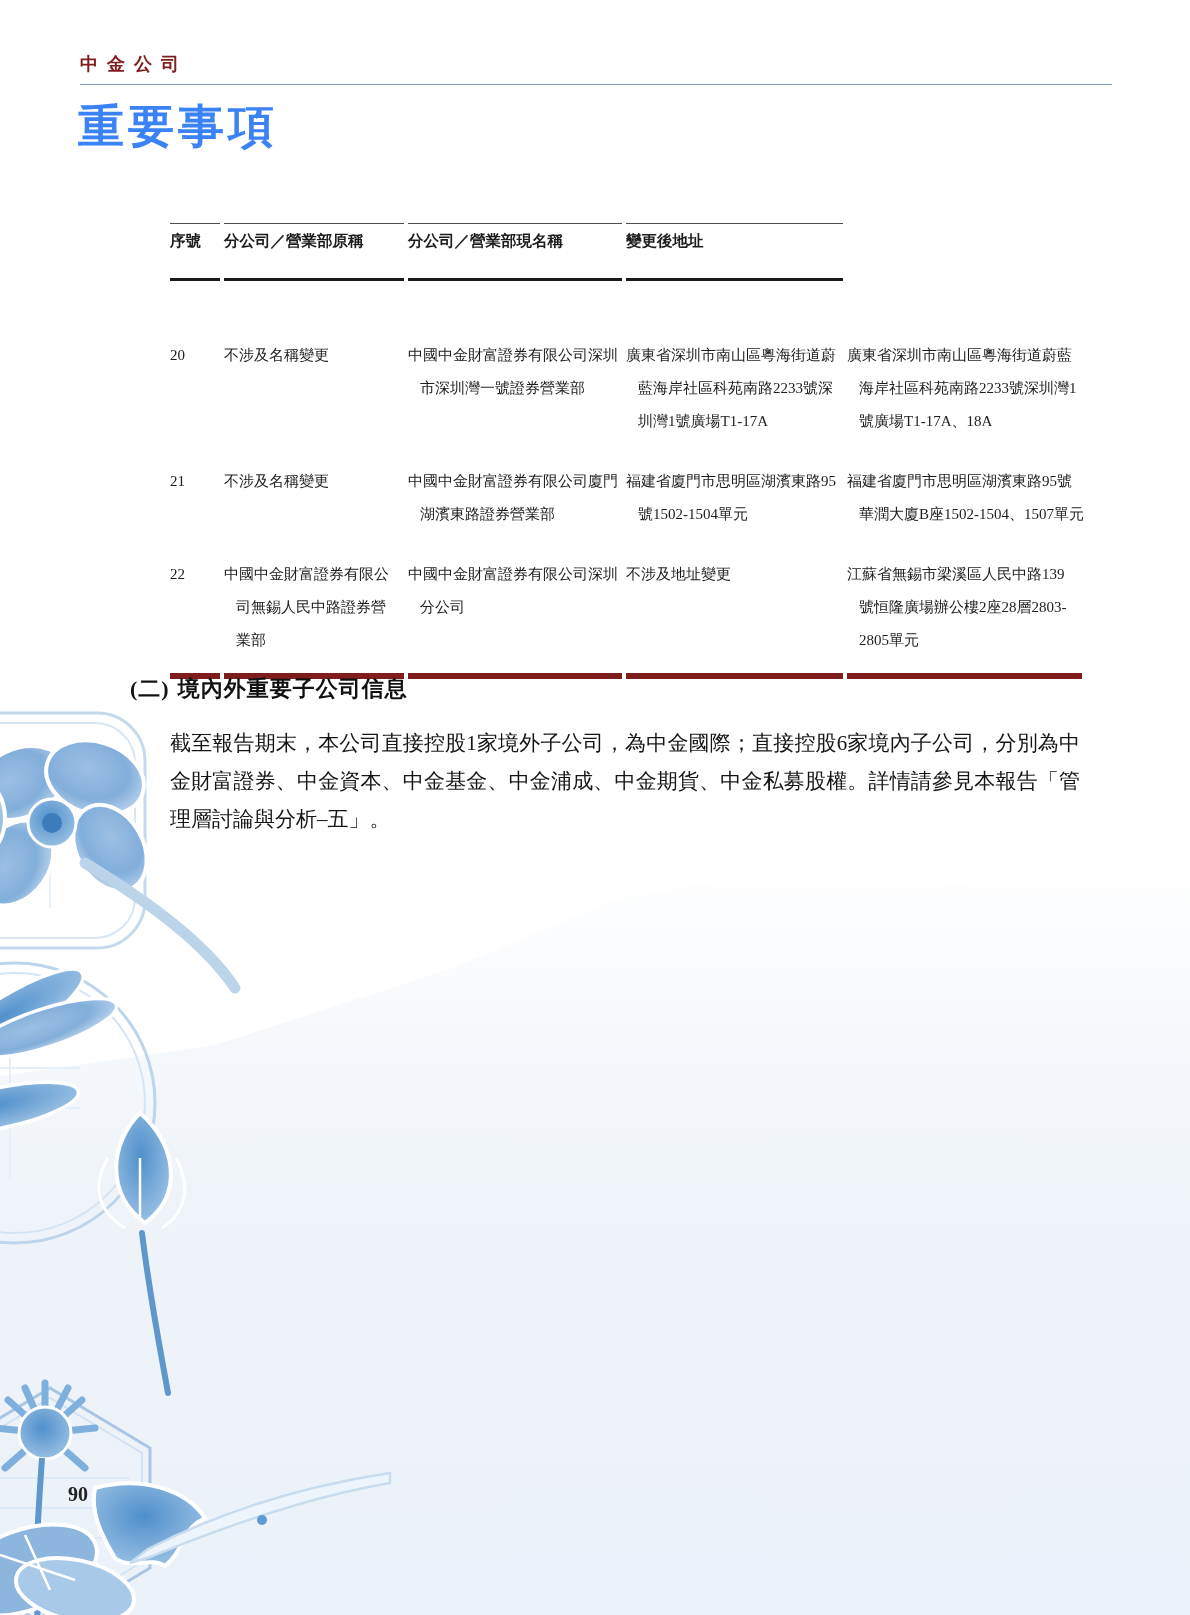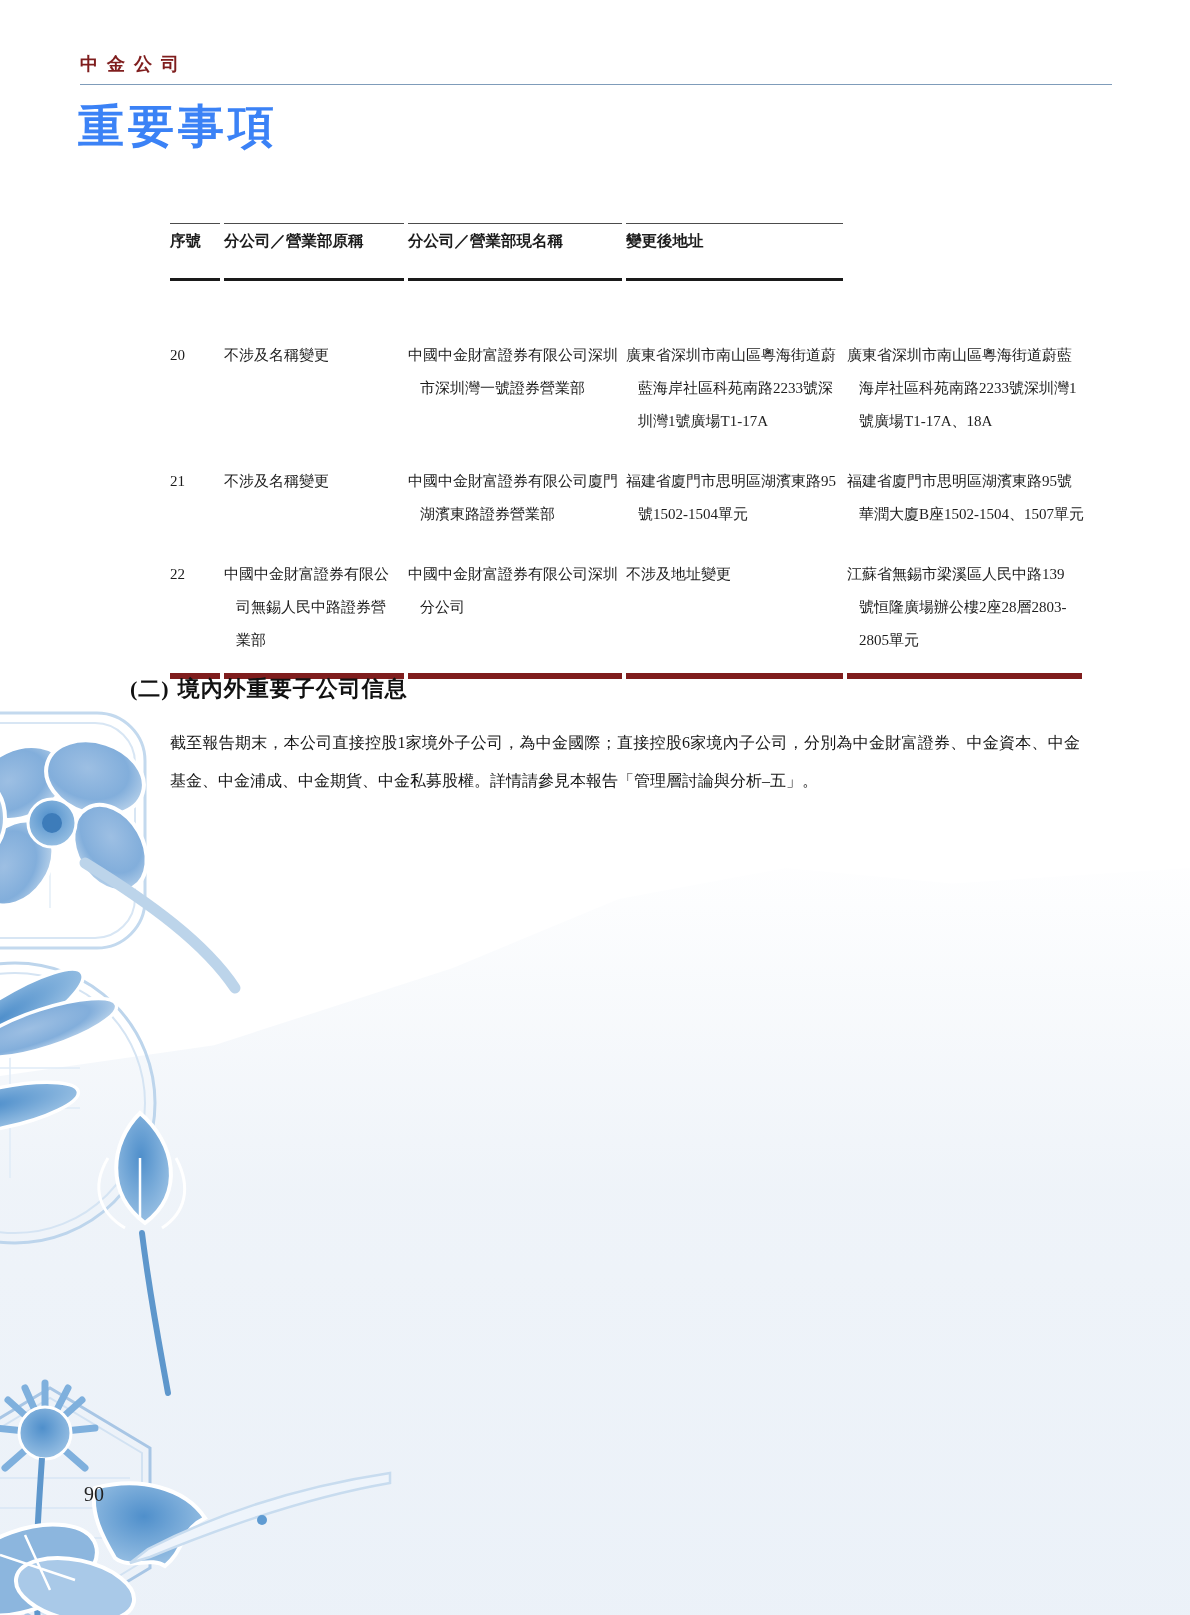--- a/index.html
+++ b/index.html
@@ -68,28 +68,28 @@
 
   
   .section { position: absolute; left: 130px; top: 638px; width: 952px; margin-top: 36px; }
   .section-heading {
     font-size: 22px; font-weight: bold; color: #111;
     letter-spacing: 1px;
   }
   .section-heading .marker { margin-right: 8px; }
   .section-body {
     margin: 20px 0 0 40px; width: 910px;
-    font-size: 16px; line-height: 38px;
+    font-size: 21px; line-height: 38px;
     text-align: justify; color: #151515;
   }
 
   
   .page-number {
-    position: absolute; left: 84px; top: 1483px;
-    font-size: 20px; font-weight: normal; color: #222;
+    position: absolute; left: 68px; top: 1483px;
+    font-size: 20px; font-weight: bold; color: #222;
   }
 </style>
 </head>
 <body>
 
 <div class="mountain-wash"></div>
 
 <svg class="deco" style="left:-10px; top:688px;" width="340" height="940" viewBox="0 0 340 940">
   <defs>
     <radialGradient id="wash1" cx="40%" cy="40%" r="70%">

